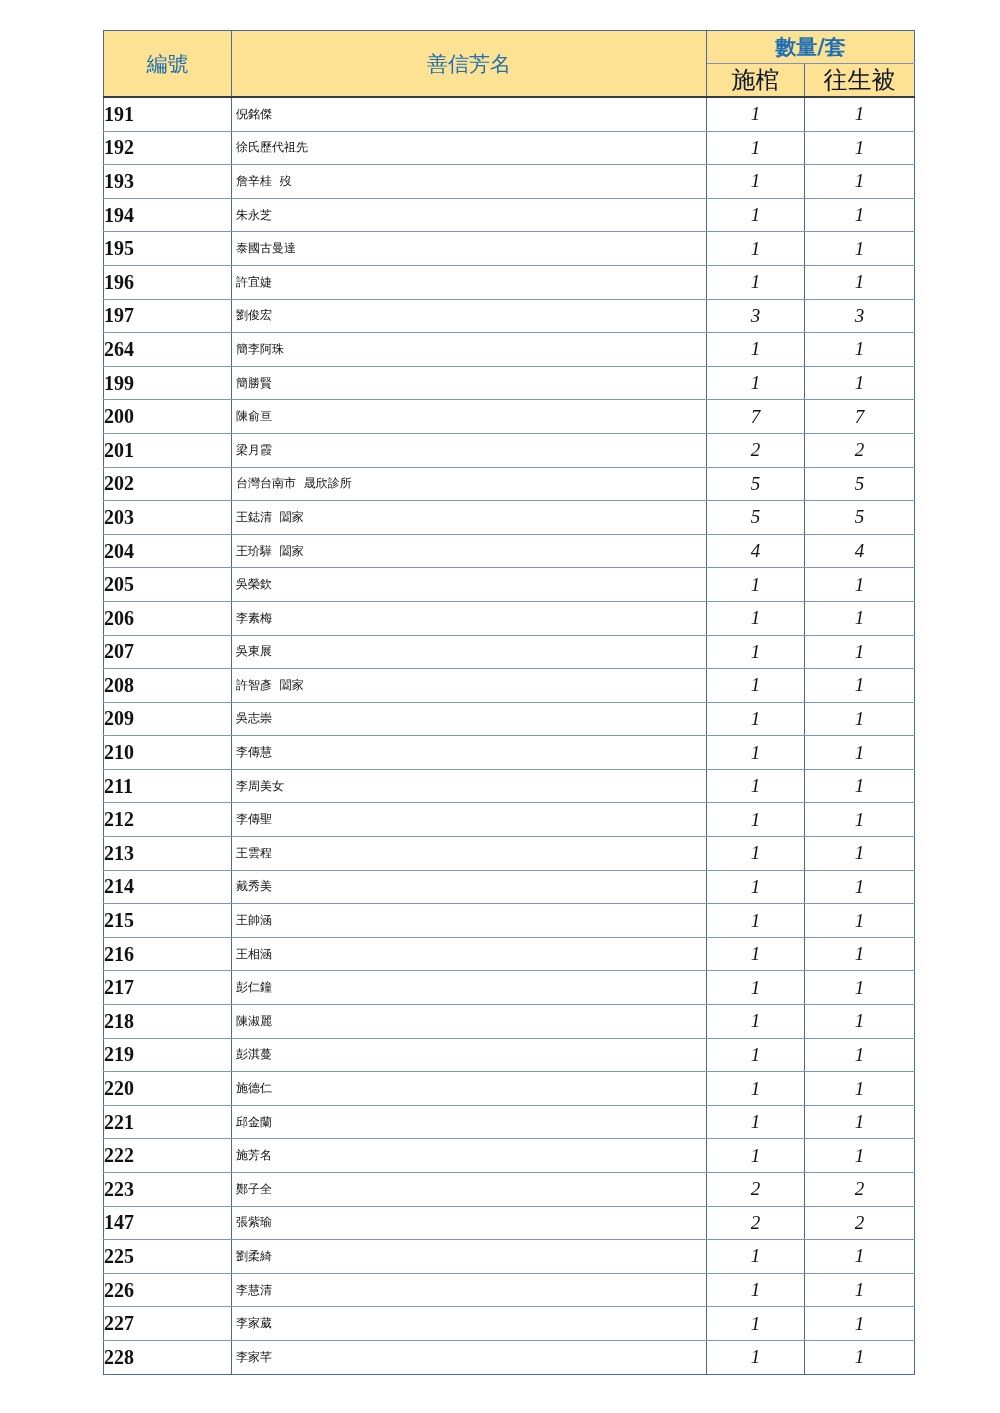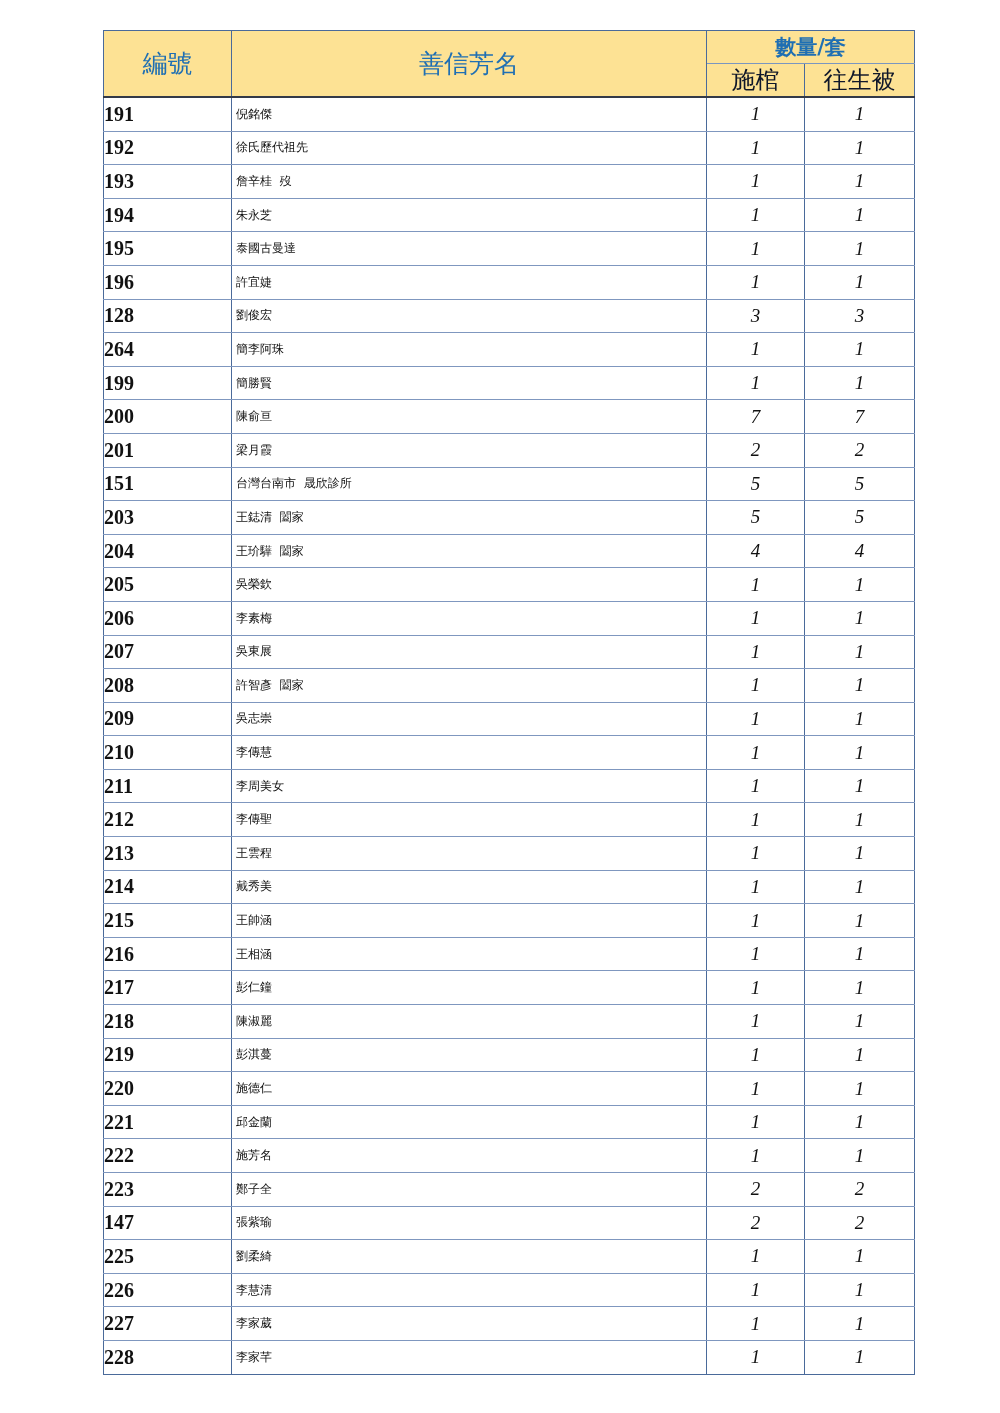--- a/index.html
+++ b/index.html
@@ -34,21 +34,21 @@
       background: #fde294;
       color: #1f6fb3;
       font-weight: normal;
       border: 1.5px solid #4a6a9a;
       padding: 0;
       text-align: center;
       vertical-align: middle;
     }
     table.donors th.h-main {
       height: 64px;
-      font-size: 25px;
+      font-size: 21px;
     }
     table.donors th.h-qty {
       height: 32px;
       font-size: 21px;
       font-weight: bold;
       border-bottom: 1px solid #7a96c0;
     }
     table.donors th.h-sub {
       height: 28px;
       font-size: 24px;
@@ -145,21 +145,21 @@
           <td class="cell-qty">1</td>
           <td class="cell-qty">1</td>
         </tr>
         <tr>
           <td class="cell-no">196</td>
           <td class="cell-name">許宜婕</td>
           <td class="cell-qty">1</td>
           <td class="cell-qty">1</td>
         </tr>
         <tr>
-          <td class="cell-no">128</td>
+          <td class="cell-no">197</td>
           <td class="cell-name">劉俊宏</td>
           <td class="cell-qty">3</td>
           <td class="cell-qty">3</td>
         </tr>
         <tr>
           <td class="cell-no">264</td>
           <td class="cell-name">簡李阿珠</td>
           <td class="cell-qty">1</td>
           <td class="cell-qty">1</td>
         </tr>
@@ -175,21 +175,21 @@
           <td class="cell-qty">7</td>
           <td class="cell-qty">7</td>
         </tr>
         <tr>
           <td class="cell-no">201</td>
           <td class="cell-name">梁月霞</td>
           <td class="cell-qty">2</td>
           <td class="cell-qty">2</td>
         </tr>
         <tr>
-          <td class="cell-no">151</td>
+          <td class="cell-no">202</td>
           <td class="cell-name">台灣台南市  晟欣診所</td>
           <td class="cell-qty">5</td>
           <td class="cell-qty">5</td>
         </tr>
         <tr>
           <td class="cell-no">203</td>
           <td class="cell-name">王鋕清  闔家</td>
           <td class="cell-qty">5</td>
           <td class="cell-qty">5</td>
         </tr>

